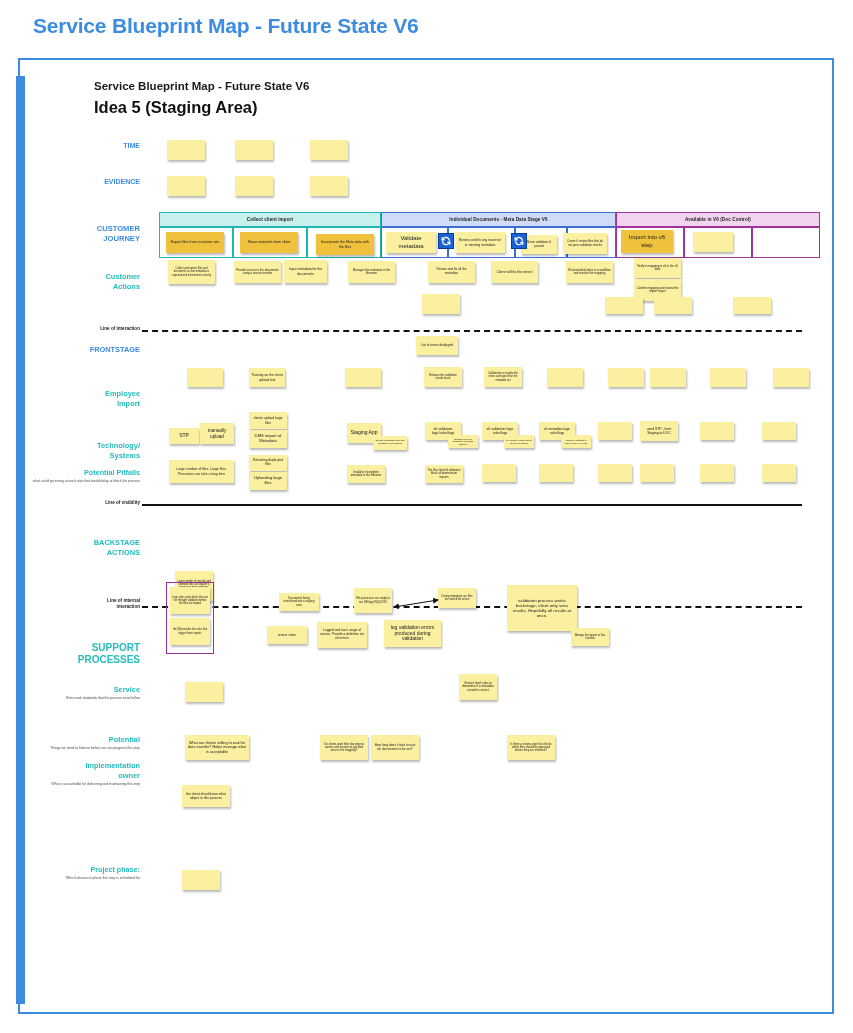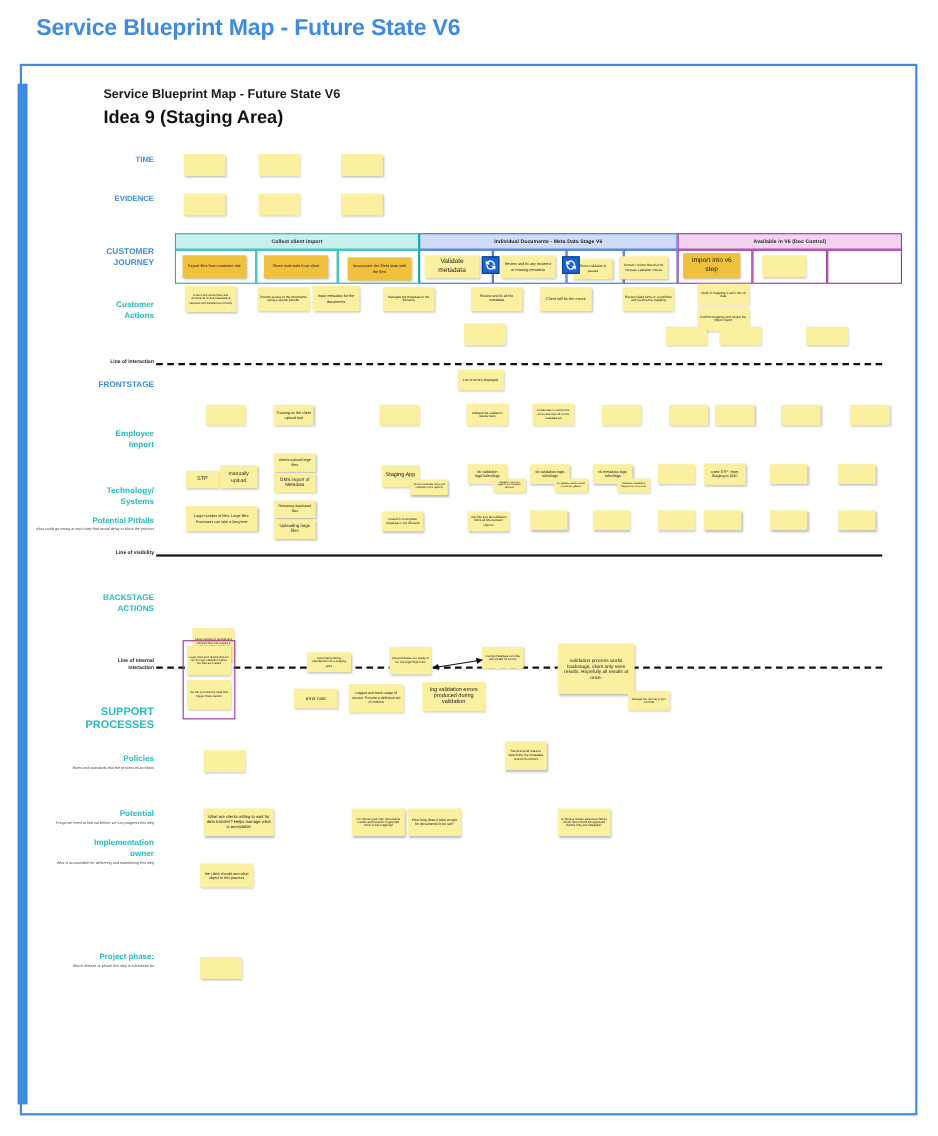--- a/index.html
+++ b/index.html
@@ -110,21 +110,21 @@
 </head>
 <body>
 
 <div class="page-title">Service Blueprint Map - Future State V6</div>
 
 <div class="board-frame">
   <div class="left-bar"></div>
   <div class="canvas">
 
     <div class="board-subtitle">Service Blueprint Map - Future State V6</div>
-    <div class="board-heading">Idea 9 (Staging Area)</div>
+    <div class="board-heading">Idea 5 (Staging Area)</div>
 
     <div class="rowlab blue" style="left:20px;top:82px;width:100px;font-size:7px;">
       <span>TIME</span>
     </div>
     <div class="rowlab blue" style="left:20px;top:118px;width:100px;font-size:7px;">
       <span>EVIDENCE</span>
     </div>
     <div class="rowlab blue" style="left:20px;top:155px;width:100px;font-size:7.6px;white-space:pre-line;">
       <span>CUSTOMER
 JOURNEY</span>
@@ -150,21 +150,21 @@
     </div>
     <div class="rowlab" style="left:20px;top:469px;width:100px;font-size:7.4px;white-space:pre-line;text-align:right;">
       <span>BACKSTAGE
 ACTIONS</span>
     </div>
     <div class="rowlab" style="left:20px;top:569px;width:100px;font-size:10px;white-space:pre-line;">
       <span>SUPPORT
 PROCESSES</span>
     </div>
     <div class="rowlab" style="left:14px;top:625px;width:106px;font-size:7.4px;">
-      <span>Policies</span>
+      <span>Service</span>
       <span class="sub">Rules and standards that the process must follow</span>
     </div>
     <div class="rowlab" style="left:14px;top:675px;width:106px;font-size:7.4px;">
       <span>Potential</span>
       <span class="sub">Things we need to find out before we can progress this step</span>
     </div>
     <div class="rowlab" style="left:6px;top:692px;width:114px;font-size:7.4px;white-space:pre-line;">
       <span>Implementation
 owner</span>
       <span class="sub">Who is accountable for delivering and maintaining this step</span>

